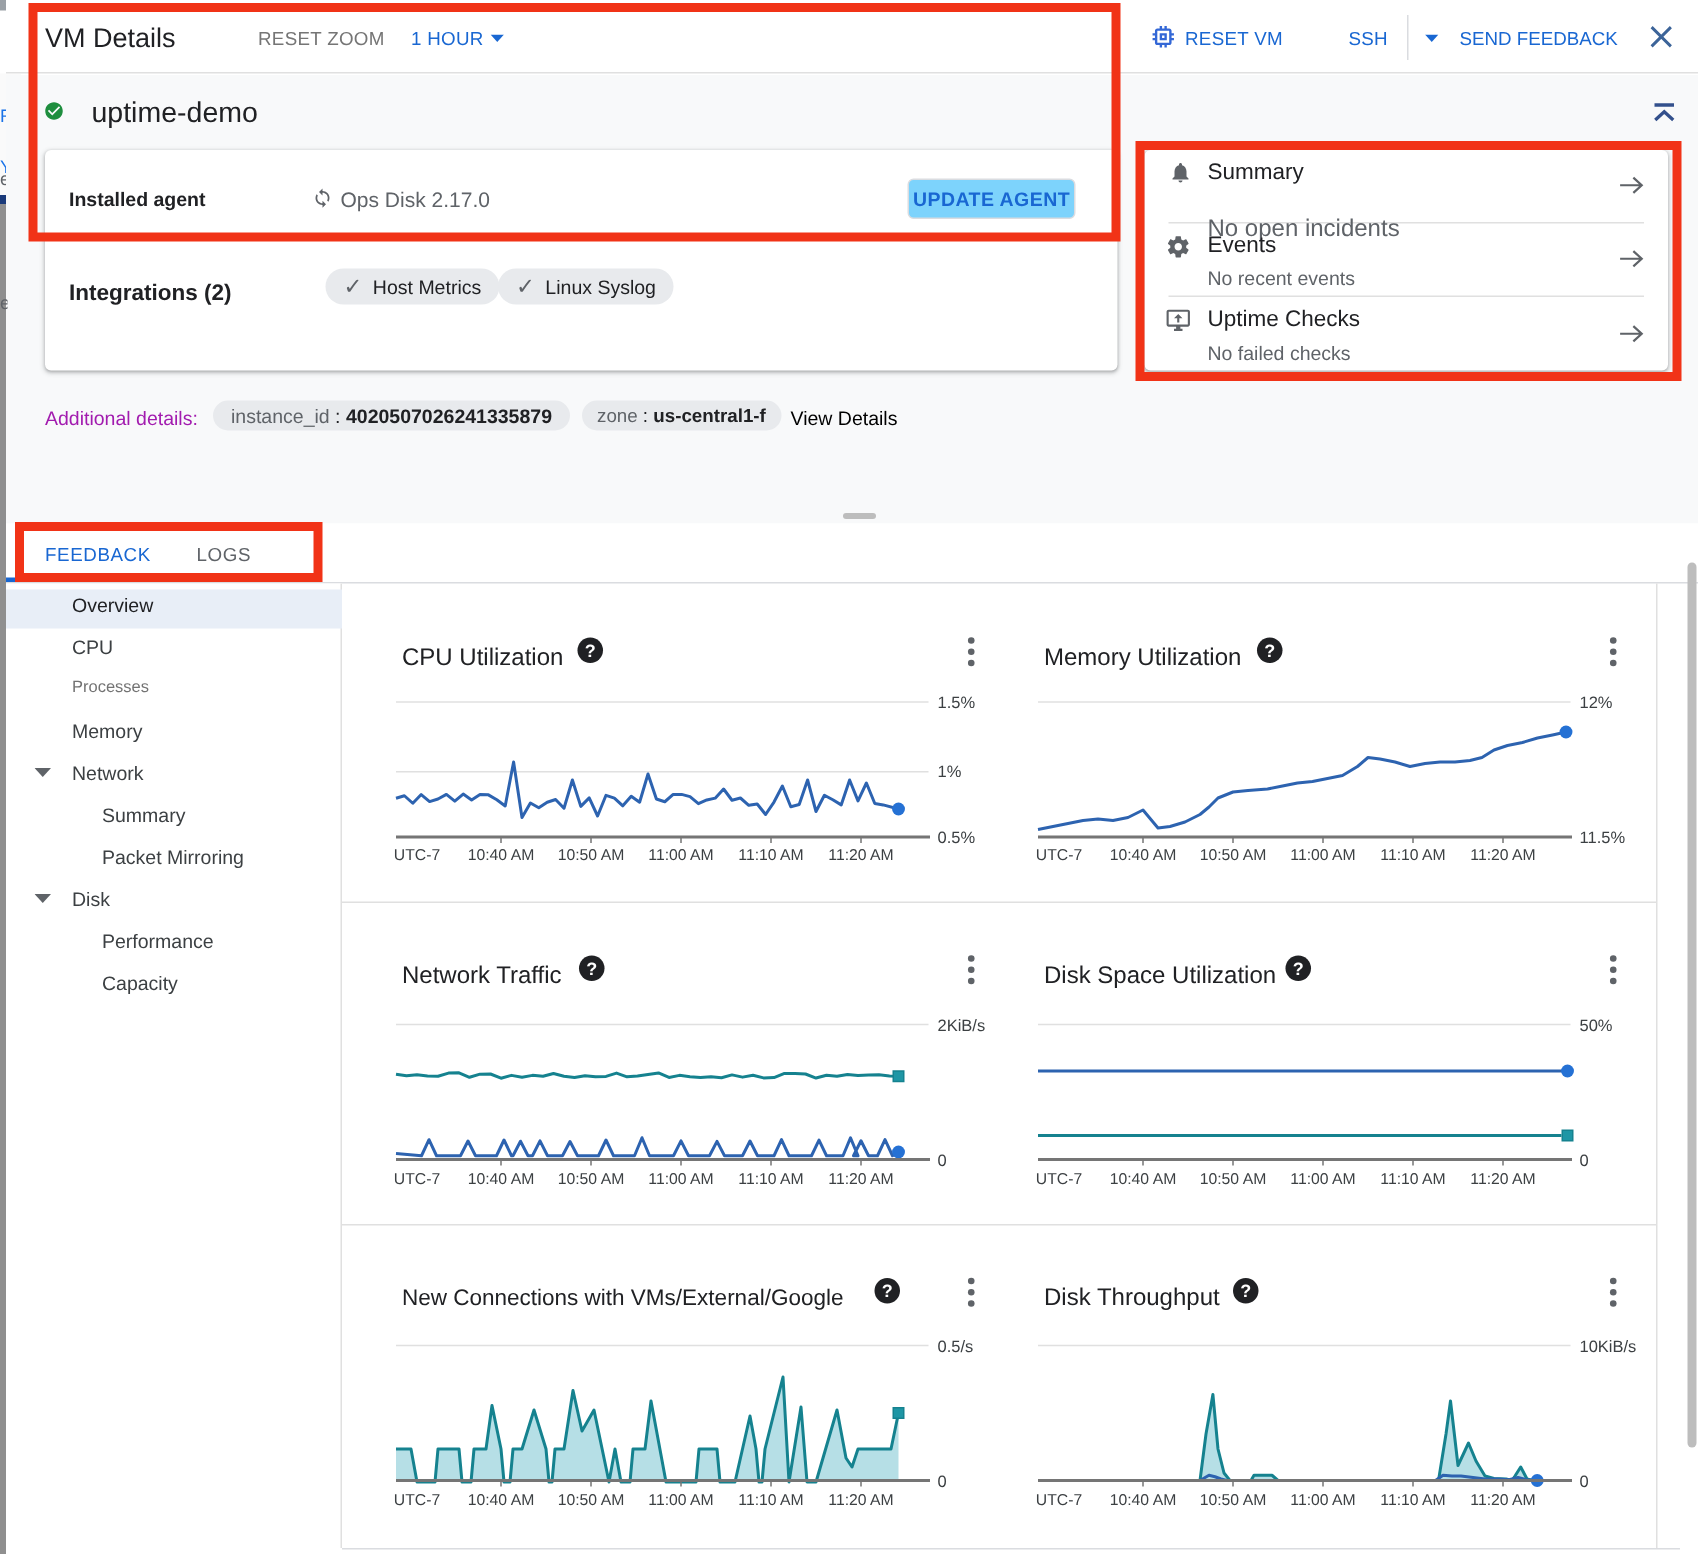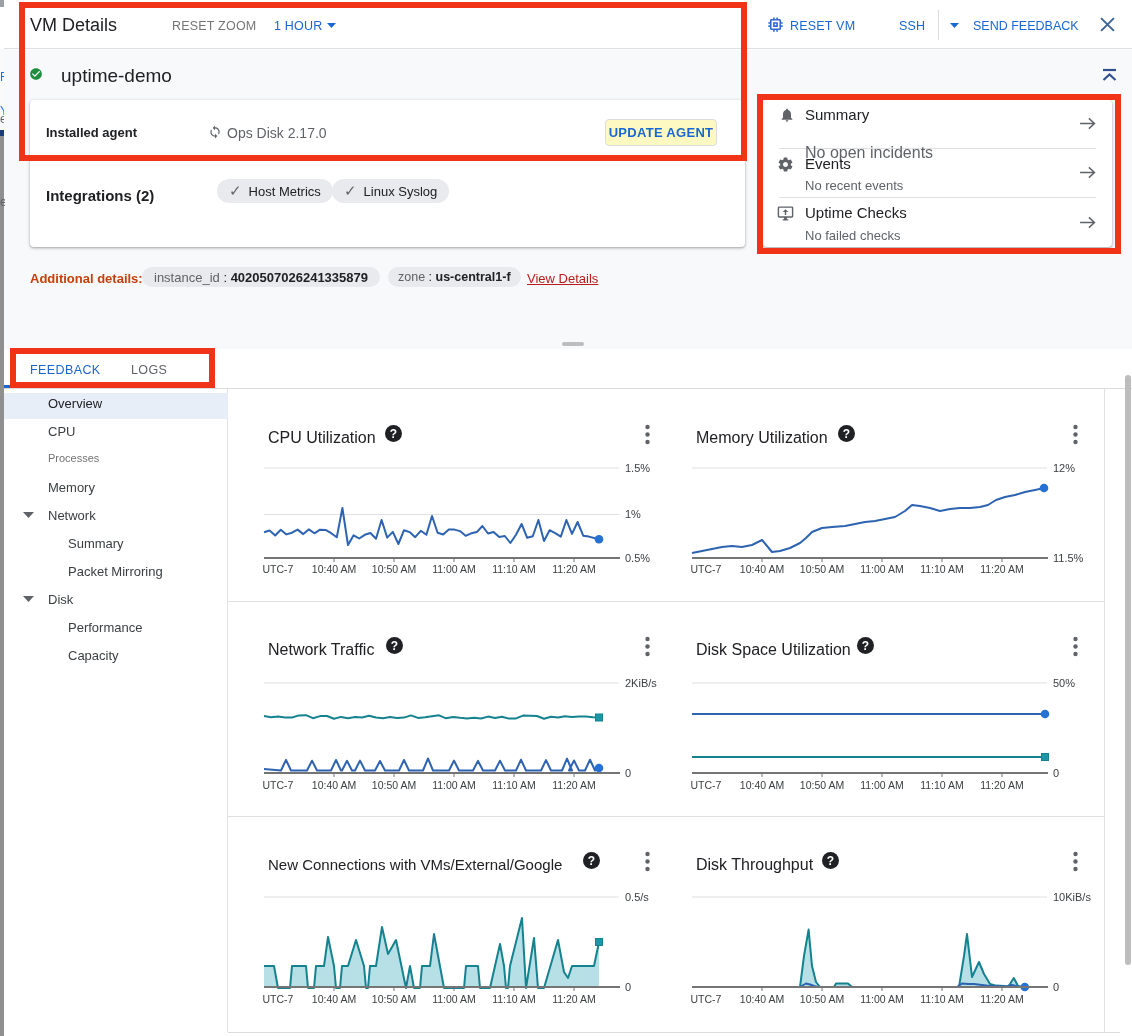--- a/index.html
+++ b/index.html
@@ -51,21 +51,21 @@
     <path stroke="#33508c" stroke-width="2.2" fill="none" d="M1 2h13"></path>
     <path stroke="#33508c" stroke-width="2.2" fill="none" d="M1.5 12L7.5 6.5L13.5 12"></path>
   </svg>
 
 <div class="abs" style="left:30px;top:100px;width:715px;height:147px;background:#fff;border-radius:4px;box-shadow:0 1px 2px rgba(60,64,67,.3),0 1px 3px 1px rgba(60,64,67,.15)"></div>
 <div class="abs" style="left:46px;top:125px;font-size:13px;font-weight:bold;color:#202124">Installed agent</div>
 <svg style="position:absolute;left:208px;top:125px" width="14" height="14" viewBox="0 0 24 24">
     <path fill="#5f6368" d="M12 4V1L8 5l4 4V6c3.31 0 6 2.69 6 6 0 1.01-.25 1.97-.7 2.8l1.46 1.46C19.54 15.03 20 13.57 20 12c0-4.42-3.58-8-8-8zm0 14c-3.31 0-6-2.69-6-6 0-1.01.25-1.97.7-2.8L5.24 7.74C4.46 8.97 4 10.43 4 12c0 4.42 3.58 8 8 8v3l4-4-4-4v3z"></path>
   </svg>
 <div class="abs" style="left:227px;top:125px;font-size:14px;color:#5f6368">Ops Disk 2.17.0</div>
-<div class="abs" style="left:605px;top:119px;width:112px;height:27px;background:#fef9c3;border:1px solid #dadce0;border-radius:4px;font-size:13px;font-weight:bold;color:#1967d2;display:flex;align-items:center;justify-content:center;letter-spacing:.3px">UPDATE AGENT</div>
+<div class="abs" style="left:605px;top:119px;width:112px;height:27px;background:#7dd3fc;border:1px solid #dadce0;border-radius:4px;font-size:13px;font-weight:bold;color:#1967d2;display:flex;align-items:center;justify-content:center;letter-spacing:.3px">UPDATE AGENT</div>
 <div class="abs" style="left:46px;top:187px;font-size:15px;font-weight:bold;color:#202124">Integrations (2)</div>
 <div class="chipg" style="position:absolute;left:217px;top:179px;height:24px"><span style="color:#5f6368;font-size:15px;margin-right:7px">✓</span>Host Metrics</div>
 <div class="chipg" style="position:absolute;left:332px;top:179px;height:24px"><span style="color:#5f6368;font-size:15px;margin-right:7px">✓</span>Linux Syslog</div>
 
 <div class="abs" style="left:763px;top:100px;width:349px;height:147px;background:#fff;border-radius:4px;box-shadow:0 1px 2px rgba(60,64,67,.3),0 1px 3px 1px rgba(60,64,67,.15)"></div>
 <div class="abs" style="left:779px;top:148px;width:317px;height:1px;background:#e0e0e0"></div>
 <div class="abs" style="left:779px;top:197px;width:317px;height:1px;background:#e0e0e0"></div>
 <svg style="position:absolute;left:779px;top:107px" width="16" height="16" viewBox="0 0 24 24">
     <path fill="#5f6368" d="M12 22c1.1 0 2-.9 2-2h-4c0 1.1.89 2 2 2zm6-6v-5c0-3.07-1.64-5.64-4.5-6.32V4c0-.83-.67-1.5-1.5-1.5s-1.5.67-1.5 1.5v.68C7.63 5.36 6 7.92 6 11v5l-2 2v1h16v-1l-2-2z"></path>
   </svg>
@@ -85,24 +85,24 @@
 <svg style="position:absolute;left:777px;top:205px" width="17" height="17" viewBox="0 0 24 24">
     <path fill="#5f6368" d="M21 2H3c-1.1 0-2 .9-2 2v12c0 1.1.9 2 2 2h7v2H8v2h8v-2h-2v-2h7c1.1 0 2-.9 2-2V4c0-1.1-.9-2-2-2zm0 14H3V4h18v12z"></path>
     <path fill="#5f6368" d="M12 6l-4 4h3v4h2v-4h3z"></path>
   </svg>
 <div class="abs" style="left:805px;top:204px;font-size:15px;color:#202124">Uptime Checks</div>
 <div class="abs" style="left:805px;top:228px;font-size:13px;color:#5f6368">No failed checks</div>
 <svg style="position:absolute;left:1079px;top:216px" width="17" height="13" viewBox="0 0 18 14">
     <path stroke="#5f6368" stroke-width="1.6" fill="none" d="M1 7h15M10.5 1.5L16.5 7l-6 5.5"></path>
   </svg>
 
-<div class="abs" style="left:30px;top:271px;font-size:13px;font-weight:bold;color:#c2410c">Additional details:</div>
+<div class="abs" style="left:30px;top:271px;font-size:13px;font-weight:normal;color:#a21caf">Additional details:</div>
 <div class="chipg" style="position:absolute;left:142px;top:267px;height:20px;font-size:13px;border-radius:10px"><span style="color:#5f6368">instance_id</span>&nbsp;:&nbsp;<b>4020507026241335879</b></div>
 <div class="chipg" style="position:absolute;left:388px;top:267px;height:20px;font-size:12.5px;border-radius:10px;padding:0 10px"><span style="color:#5f6368">zone</span>&nbsp;:&nbsp;<b>us-central1-f</b></div>
-<div class="abs" style="left:527px;top:271px;font-size:13px;color:#b91c1c;text-decoration:underline">View Details</div>
+<div class="abs" style="left:527px;top:271px;font-size:13px;color:#000000;">View Details</div>
 <div class="abs" style="left:562px;top:342px;width:22px;height:4px;background:#bdbdbd;border-radius:2px"></div>
 
 <div class="abs" style="left:4px;top:349px;width:1128px;height:40px;background:#fff;border-bottom:1px solid #dadce0"></div>
 <div class="abs" style="left:30px;top:363px;font-size:12.5px;font-weight:500;color:#1967d2;letter-spacing:.4px">FEEDBACK</div>
 <div class="abs" style="left:131px;top:363px;font-size:12.5px;font-weight:500;color:#5f6368;letter-spacing:.4px">LOGS</div>
 <div class="abs" style="left:4px;top:385px;width:101px;height:3px;background:#1967d2"></div>
 
 <div class="abs" style="left:4px;top:389px;width:224px;height:643px;background:#fff;border-right:1px solid #e0e0e0"></div>
 <div class="abs" style="left:4px;top:393px;width:224px;height:26px;background:#e8eef7"></div>
 <div class="abs" style="left:48px;top:396px;font-size:13px;font-weight:normal;color:#202124">Overview</div>

